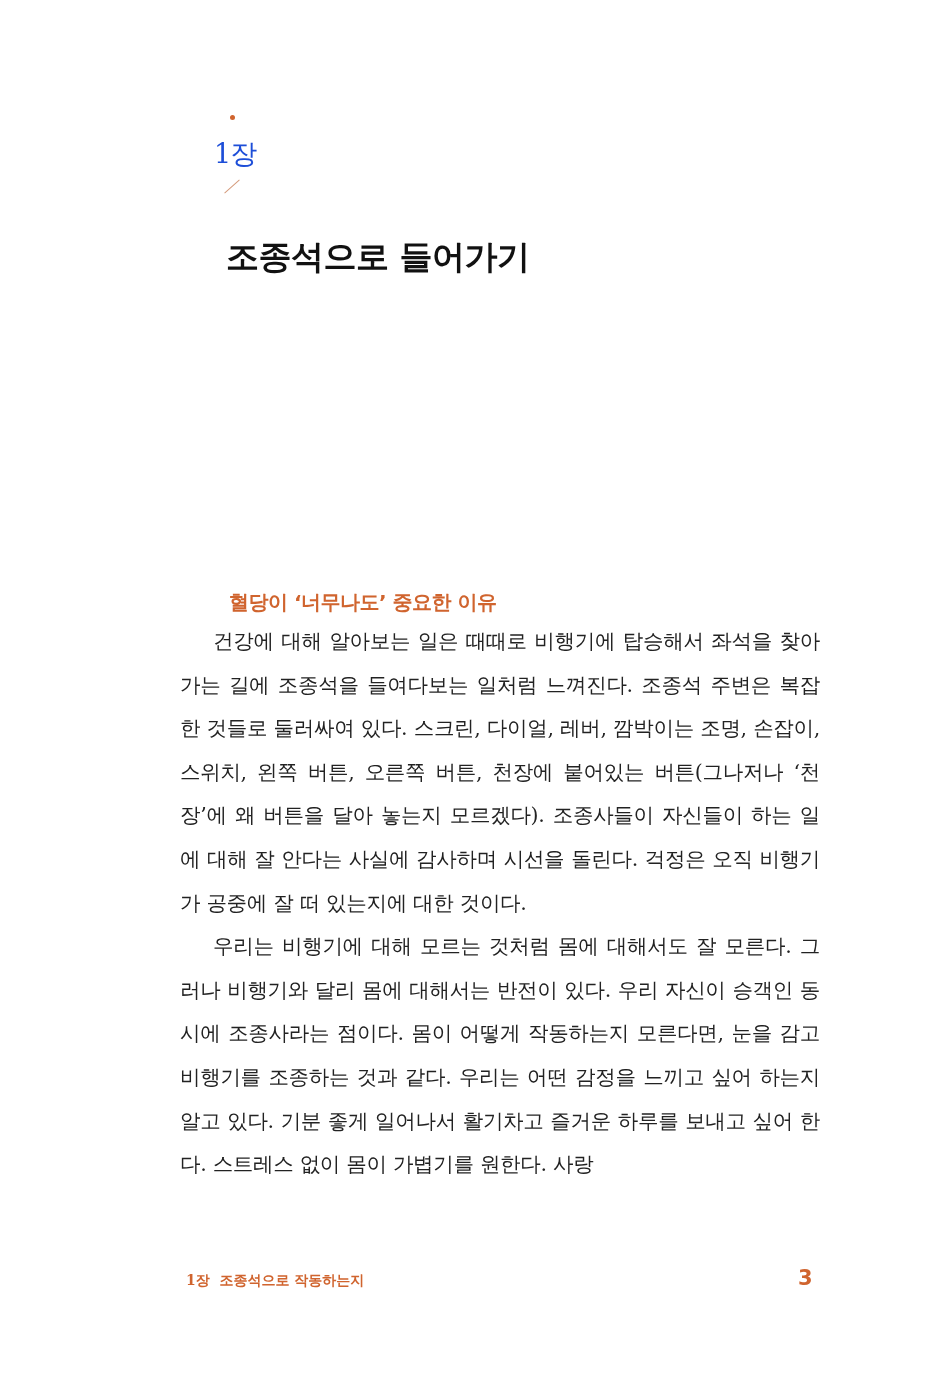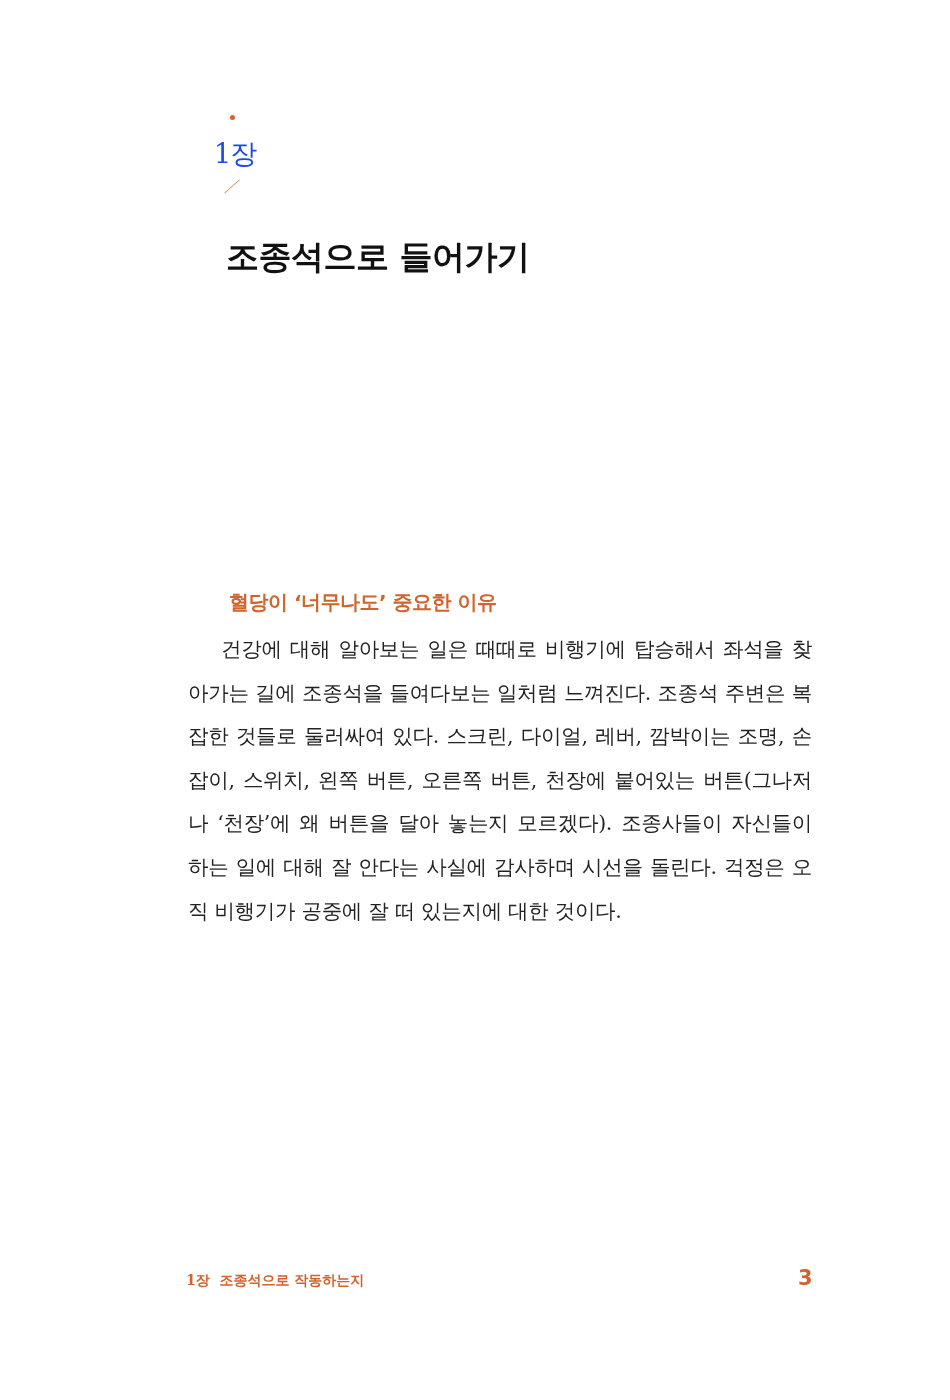--- a/index.html
+++ b/index.html
@@ -26,21 +26,21 @@
     .section-title {
       position: absolute; left: 213px; top: 573px;
       font-family: "DejaVu Sans", sans-serif;
       font-size: 20px; font-weight: bold; color: #d0642e; letter-spacing: -0.5px;
     }
     .body-text {
       position: absolute; left: 180px; top: 620px; width: 640px;
       font-size: 20.5px; line-height: 43.6px; color: #222;
       text-align: justify; letter-spacing: -0.3px;
     }
-    .body-text p { margin: 8px; text-indent: 33px; }
+    .body-text p { margin: 0; text-indent: 33px; }
     .footer-running {
       position: absolute; left: 186px; top: 1272px;
       font-size: 14px; color: #d0642e; font-weight: bold; white-space: pre;
     }
     .page-number {
       position: absolute; left: 798px; top: 1266px;
       font-family: "DejaVu Sans", sans-serif;
       font-size: 21px; font-weight: bold; color: #d0642e;
     }
   </style>
@@ -49,16 +49,17 @@
 
 <div class="dot"></div>
 <div class="chapter-no">1장</div>
 <div class="slash"></div>
 <h1 class="chapter-title" style="margin:13px;">조종석으로 들어가기</h1>
 
 <h2 class="section-title" style="margin:16px;">혈당이 ‘너무나도’ 중요한 이유</h2>
 
 <div class="body-text">
   <p>건강에 대해 알아보는 일은 때때로 비행기에 탑승해서 좌석을 찾아가는 길에 조종석을 들여다보는 일처럼 느껴진다. 조종석 주변은 복잡한 것들로 둘러싸여 있다. 스크린, 다이얼, 레버, 깜박이는 조명, 손잡이, 스위치, 왼쪽 버튼, 오른쪽 버튼, 천장에 붙어있는 버튼(그나저나 ‘천장’에 왜 버튼을 달아 놓는지 모르겠다). 조종사들이 자신들이 하는 일에 대해 잘 안다는 사실에 감사하며 시선을 돌린다. 걱정은 오직 비행기가 공중에 잘 떠 있는지에 대한 것이다.</p>
+  <p>우리는 비행기에 대해 모르는 것처럼 몸에 대해서도 잘 모른다. 그러나 비행기와 달리 몸에 대해서는 반전이 있다. 우리 자신이 승객인 동시에 조종사라는 점이다. 몸이 어떻게 작동하는지 모른다면, 눈을 감고 비행기를 조종하는 것과 같다. 우리는 어떤 감정을 느끼고 싶어 하는지 알고 있다. 기분 좋게 일어나서 활기차고 즐거운 하루를 보내고 싶어 한다. 스트레스 없이 몸이 가볍기를 원한다. 사랑</p>
 </div>
 
 <div class="footer-running">1장  조종석으로 작동하는지</div>
 <div class="page-number">3</div>
 
 </body></html>

